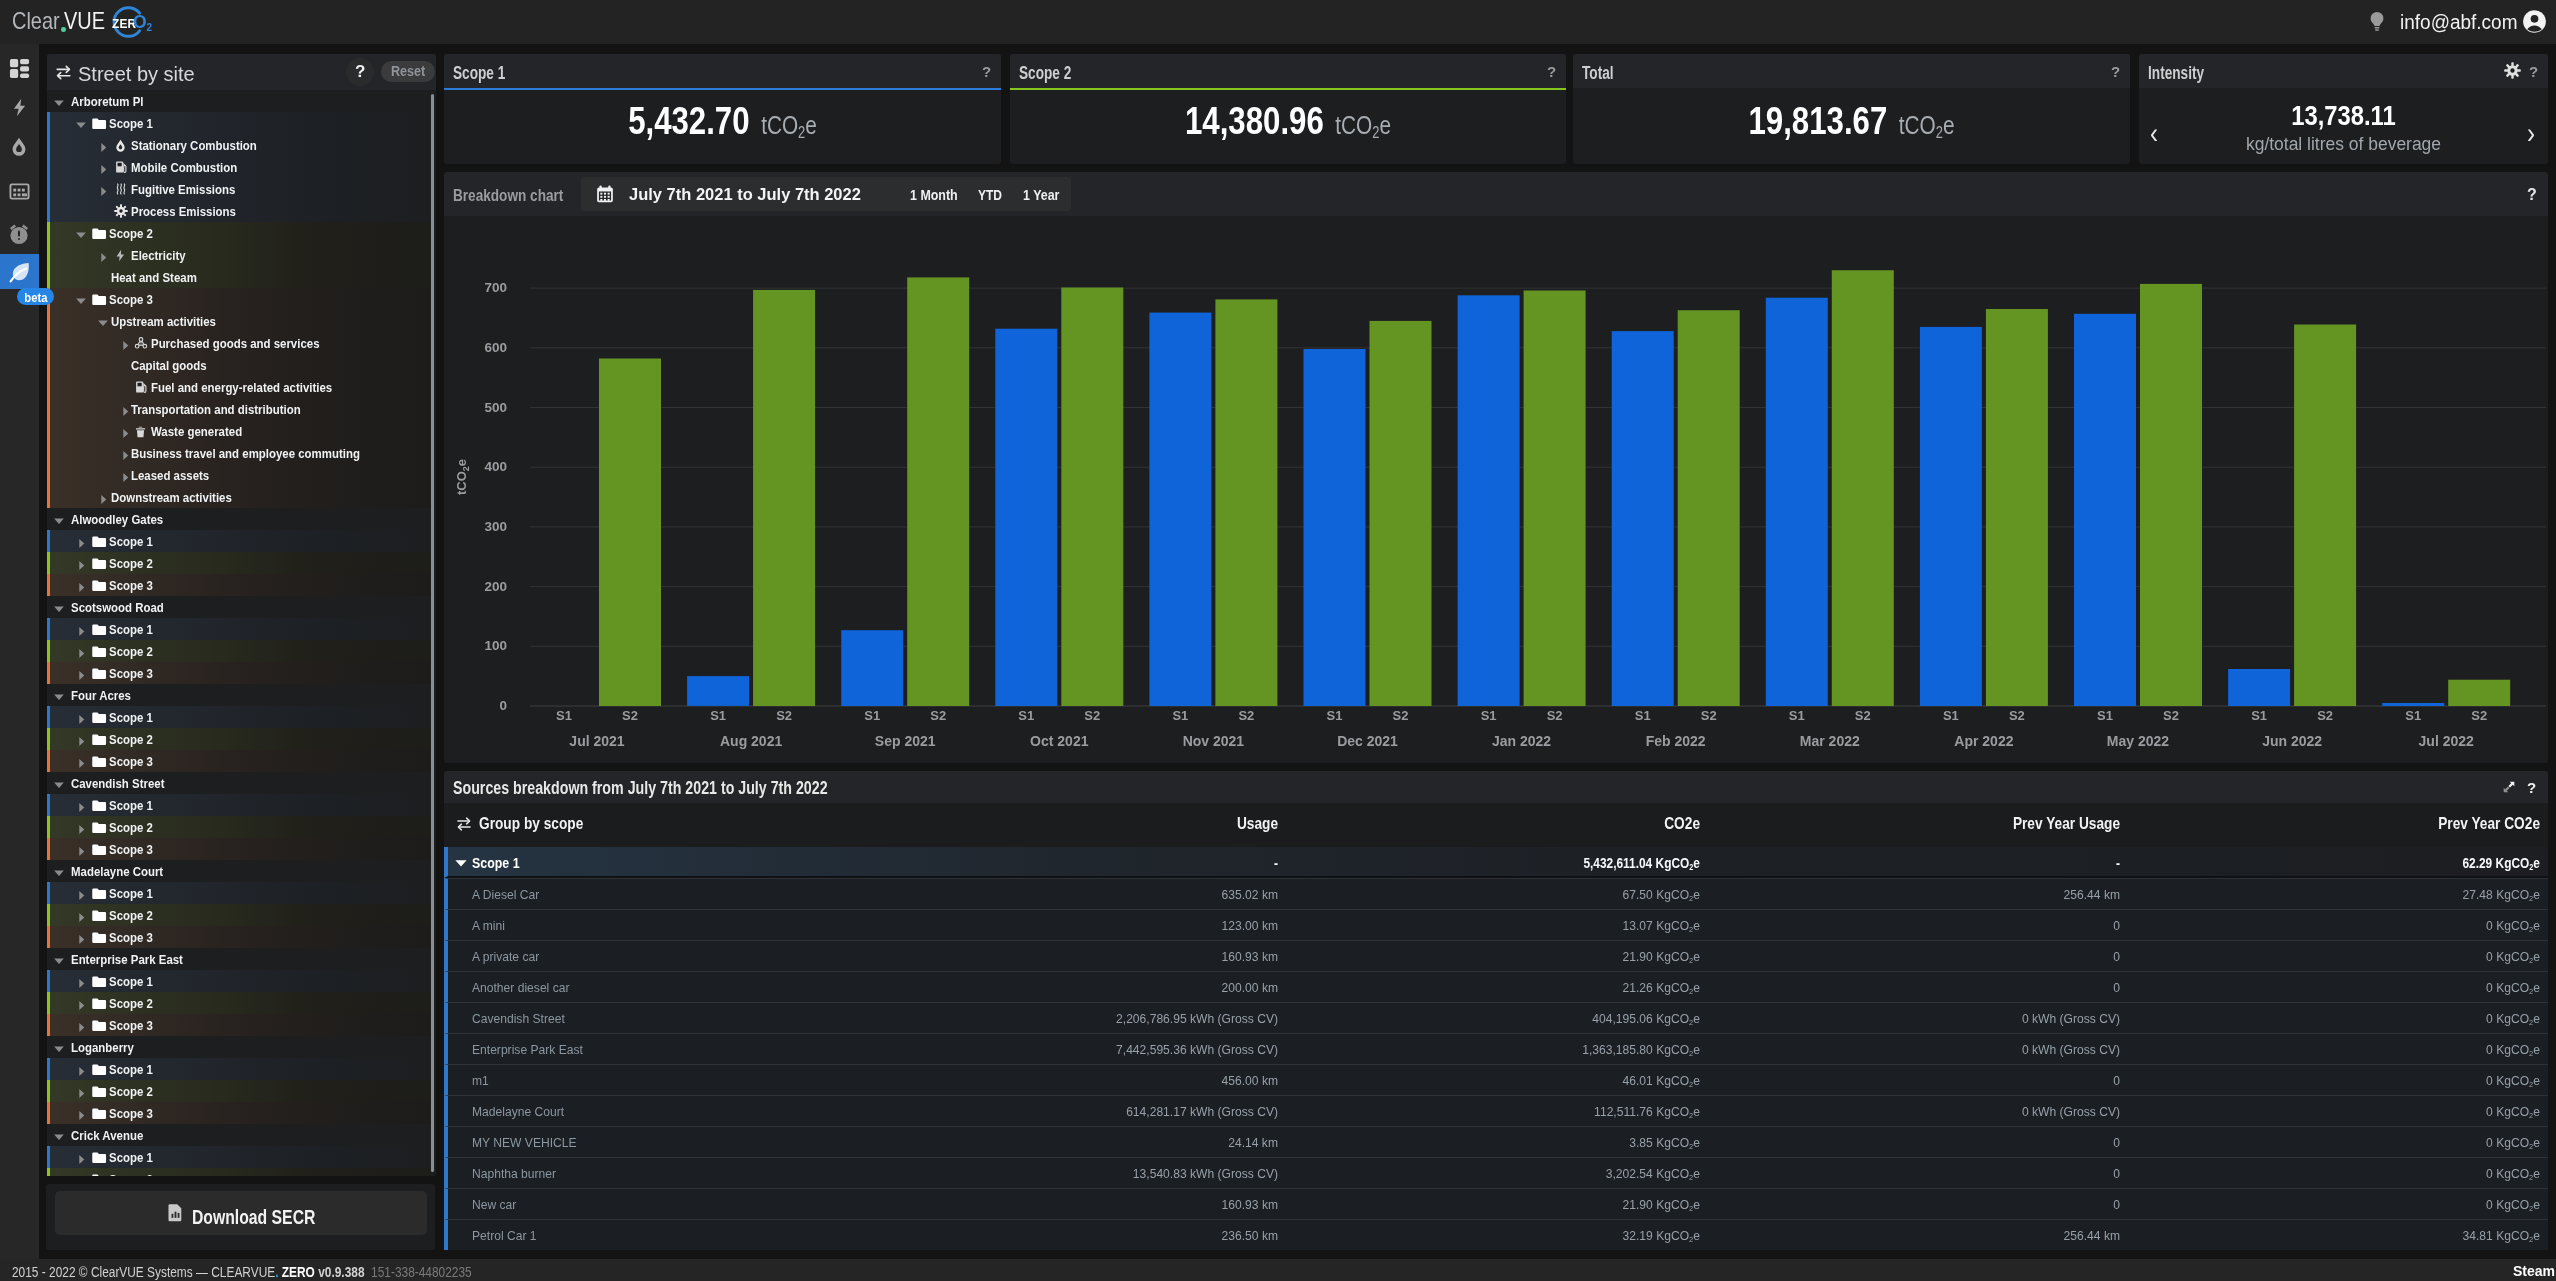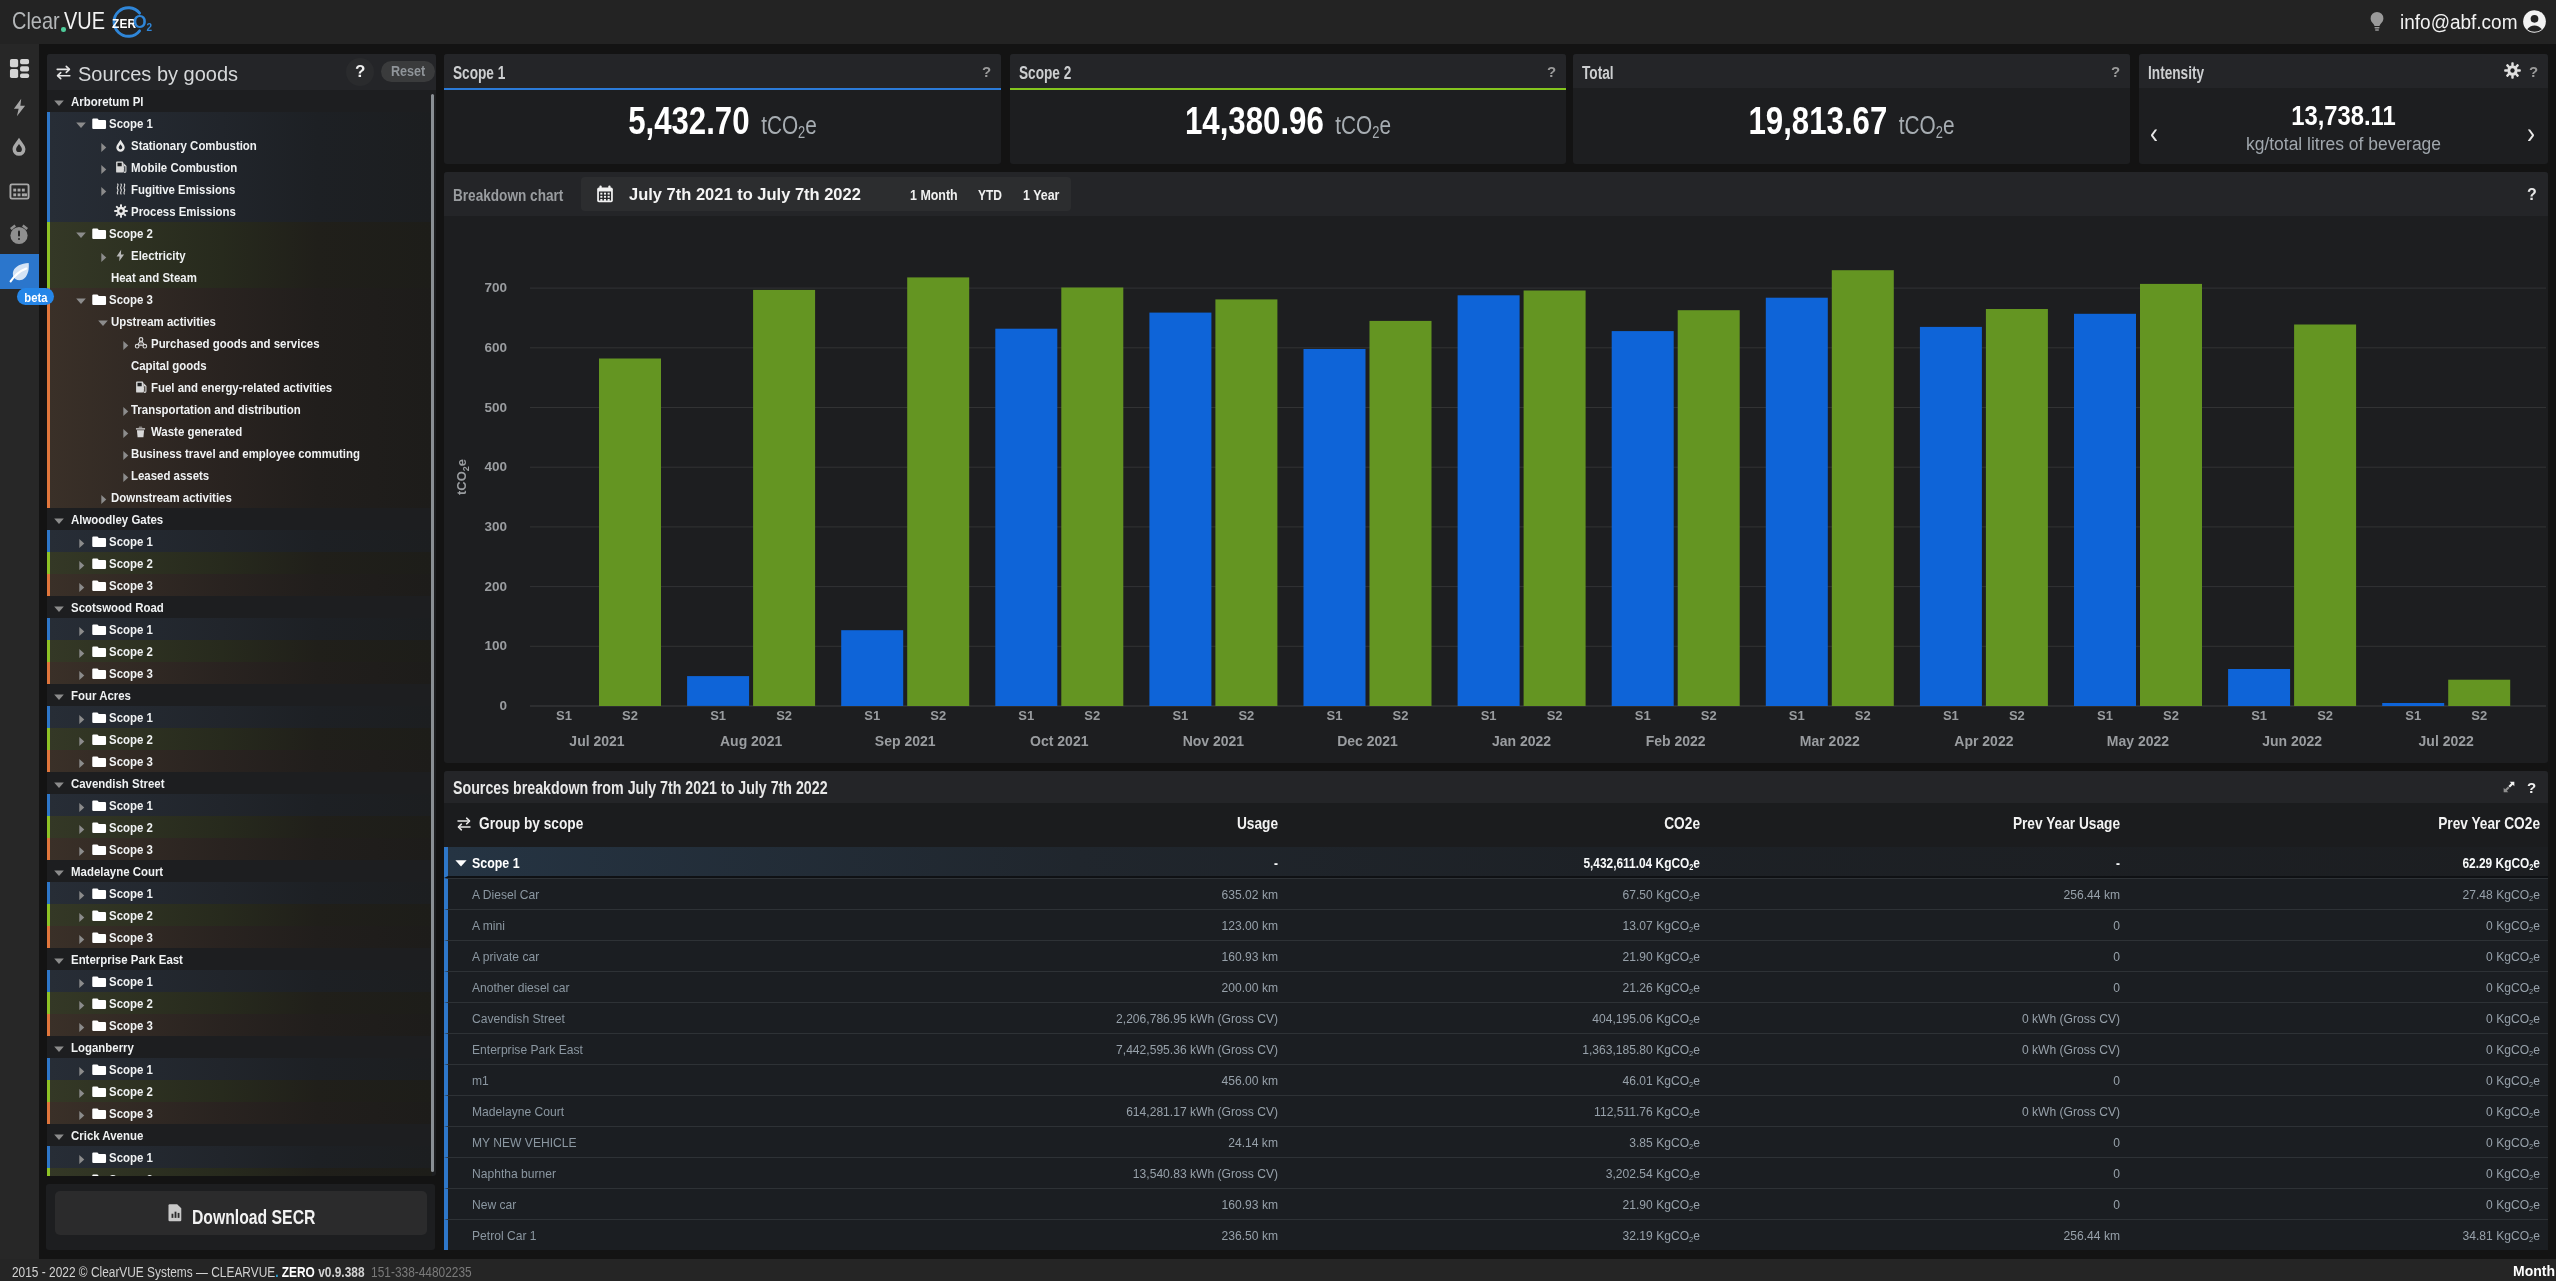--- a/index.html
+++ b/index.html
@@ -73,21 +73,21 @@
 <div style="position:absolute;left:47px;top:54px;width:389px;height:1122px;background:#1d1e20;border-radius:3px;overflow:hidden;"></div>
 <div style="position:absolute;left:47px;top:54px;width:389px;height:36px;background:#242528;border-radius:3px 3px 0 0;"></div>
 <div class="r" style="left:54px;top:63px;"><svg width="19" height="19" viewBox="0 0 24 22" style="">
       <g fill="none" stroke="#e6e6e6" stroke-width="2" stroke-linecap="round" stroke-linejoin="round">
 <path d="M4 7 H19"></path>
         <path d="M15.5 3.2 L19.5 7 L15.5 10.8"></path>
 <path d="M20 15 H5"></path>
         <path d="M8.5 11.2 L4.5 15 L8.5 18.8"></path>
       </g>
     </svg></div>
-<div style="position:absolute;left:78px;top:64px;font-size:20px;color:#d6d8da;font-weight:400;white-space:nowrap;line-height:1;">Sources by goods</div>
+<div style="position:absolute;left:78px;top:64px;font-size:20px;color:#d6d8da;font-weight:400;white-space:nowrap;line-height:1;">Street by site</div>
 <div style="position:absolute;left:346px;top:58px;width:28px;height:28px;background:#2a2b2d;border-radius:50%;"></div>
 <div class="r" style="left:355px;top:62px;"><span style="font-weight:700;color:#f0f0f0;font-size:17px">?</span></div>
 <div style="position:absolute;left:381px;top:61px;width:54px;height:21px;background:#3a3b3c;border-radius:11px;text-align:center;"><span style="font-size:14px;font-weight:700;color:#90959a;line-height:21px;display:inline-block;transform:scaleX(0.9);">Reset</span></div>
 <div class="r" style="left:0;top:0;width:436px;height:1176px;overflow:hidden;">
     <div style="position:absolute;left:47px;top:90.0px;width:385px;height:22.0px;"></div>
     <div style="position:absolute;left:53px;top:95.0px;"><svg width="12" height="12" viewBox="0 0 20 20" style="">
         <path fill="#8c8c8c" d="M2 6 h16 l-8 9 z"></path>
       </svg></div>
     <div style="position:absolute;left:71px;top:94.5px;font-size:13px;font-weight:700;color:#f0f2f3;line-height:13px;white-space:nowrap;transform:scaleX(0.88);transform-origin:left top;">Arboretum Pl</div>
     <div style="position:absolute;left:47px;top:112.0px;width:385px;height:22.0px;background:linear-gradient(90deg,#272d36 0%,#21252b 45%,#1d2024 70%,#1c1e20 100%);border-left:3px solid #2e77c9;"></div>
@@ -706,12 +706,12 @@
 <div style="position:absolute;left:1320px;width:800px;text-align:right;top:1198px;font-size:13px;color:#97a1aa;font-weight:400;white-space:nowrap;line-height:1;transform:scaleX(0.93);transform-origin:right top;">0</div>
 <div style="position:absolute;left:1740px;width:800px;text-align:right;top:1198px;font-size:13px;color:#97a1aa;font-weight:400;white-space:nowrap;line-height:1;transform:scaleX(0.93);transform-origin:right top;">0 KgCO<span style="font-size:0.62em;vertical-align:-0.25em">2</span>e</div>
 <div style="position:absolute;left:444px;top:1219px;width:2104px;height:31px;background:#1b1e22;border-left:4px solid #2e77c9;border-top:1px solid #2e3236;"></div>
 <div style="position:absolute;left:472px;top:1229px;font-size:13px;color:#8b97a1;font-weight:400;white-space:nowrap;line-height:1;transform:scaleX(0.93);transform-origin:left top;">Petrol Car 1</div>
 <div style="position:absolute;left:478px;width:800px;text-align:right;top:1229px;font-size:13px;color:#97a1aa;font-weight:400;white-space:nowrap;line-height:1;transform:scaleX(0.93);transform-origin:right top;">236.50 km</div>
 <div style="position:absolute;left:900px;width:800px;text-align:right;top:1229px;font-size:13px;color:#97a1aa;font-weight:400;white-space:nowrap;line-height:1;transform:scaleX(0.93);transform-origin:right top;">32.19 KgCO<span style="font-size:0.62em;vertical-align:-0.25em">2</span>e</div>
 <div style="position:absolute;left:1320px;width:800px;text-align:right;top:1229px;font-size:13px;color:#97a1aa;font-weight:400;white-space:nowrap;line-height:1;transform:scaleX(0.93);transform-origin:right top;">256.44 km</div>
 <div style="position:absolute;left:1740px;width:800px;text-align:right;top:1229px;font-size:13px;color:#97a1aa;font-weight:400;white-space:nowrap;line-height:1;transform:scaleX(0.93);transform-origin:right top;">34.81 KgCO<span style="font-size:0.62em;vertical-align:-0.25em">2</span>e</div>
 <div style="position:absolute;left:0px;top:1259px;width:2556px;height:22px;background:#252525;"></div>
 <div class="r" style="left:12px;top:1264px;font-size:14px;color:#d2d2d2;font-weight:400;white-space:nowrap;transform:scaleX(0.85);transform-origin:left top;">2015 - 2022 © ClearVUE Systems — CLEARVUE<span style="color:#29a8e0;font-weight:700;">.</span> <b style="color:#fff;">ZERO</b> <b>v0.9.388</b>&nbsp;&nbsp;<span style="color:#7a7a7a;">151-338-44802235</span></div>
-<div style="position:absolute;left:2513px;top:1264px;font-size:14px;color:#ffffff;font-weight:700;white-space:nowrap;line-height:1;">Month</div>
+<div style="position:absolute;left:2513px;top:1264px;font-size:14px;color:#ffffff;font-weight:700;white-space:nowrap;line-height:1;">Steam</div>
 </body></html>

